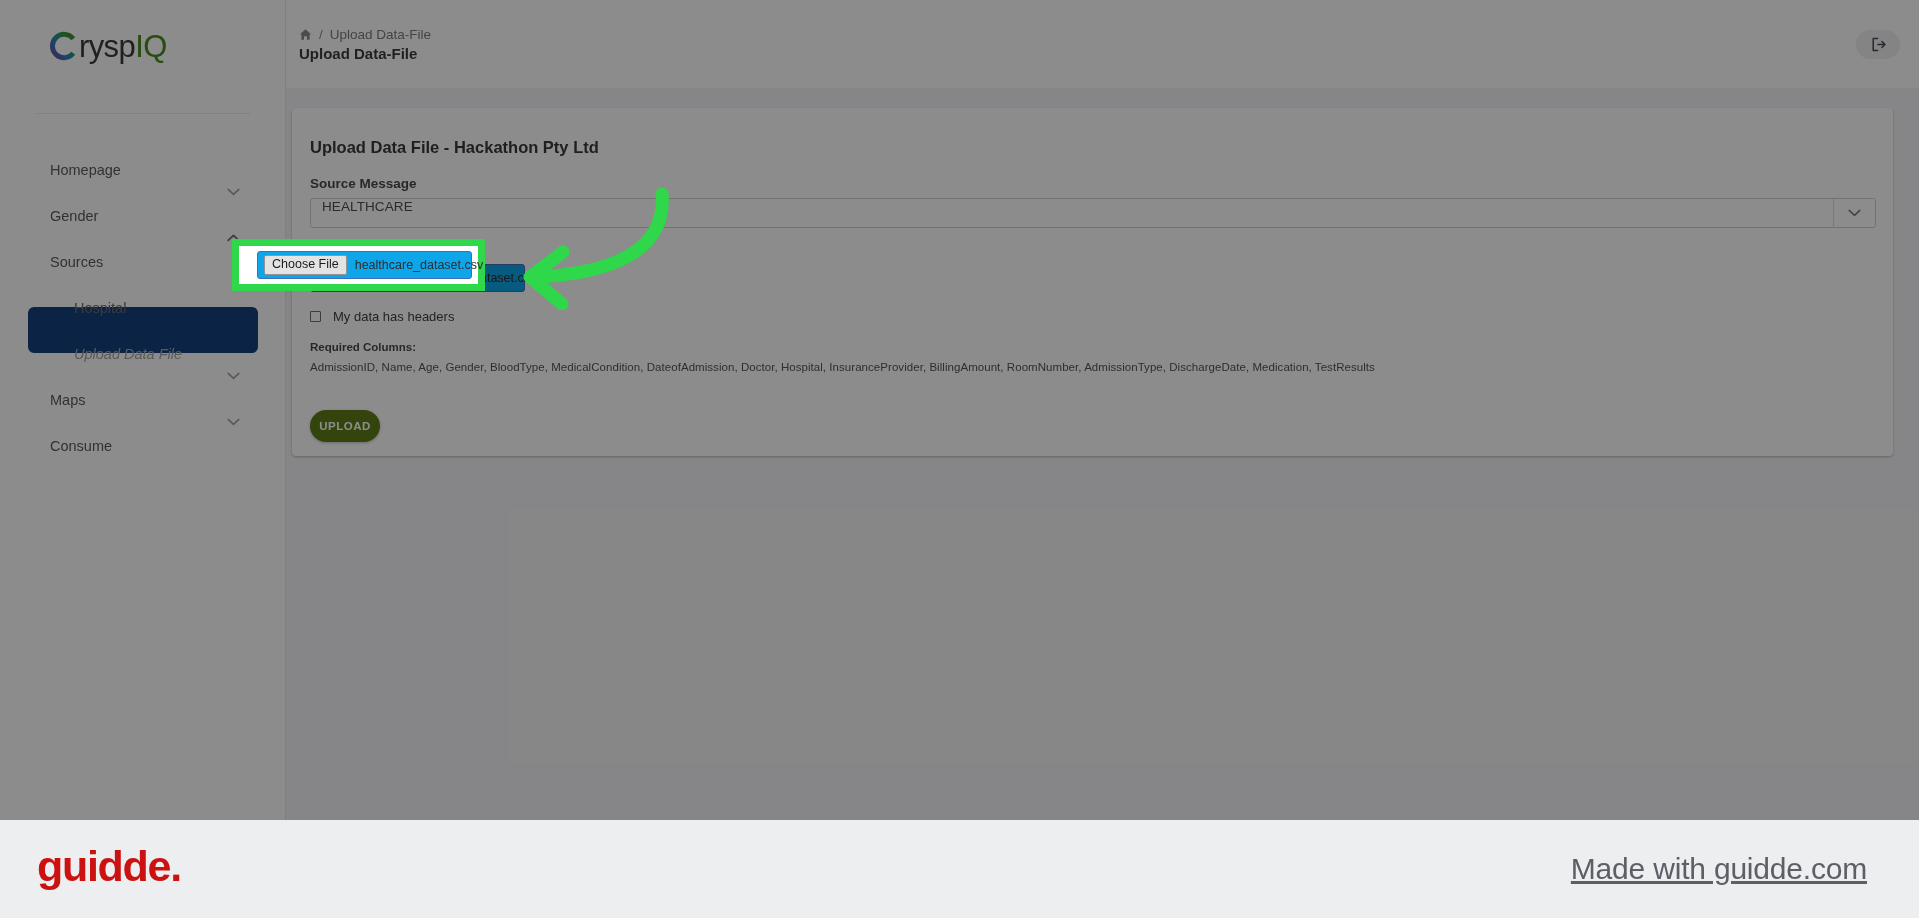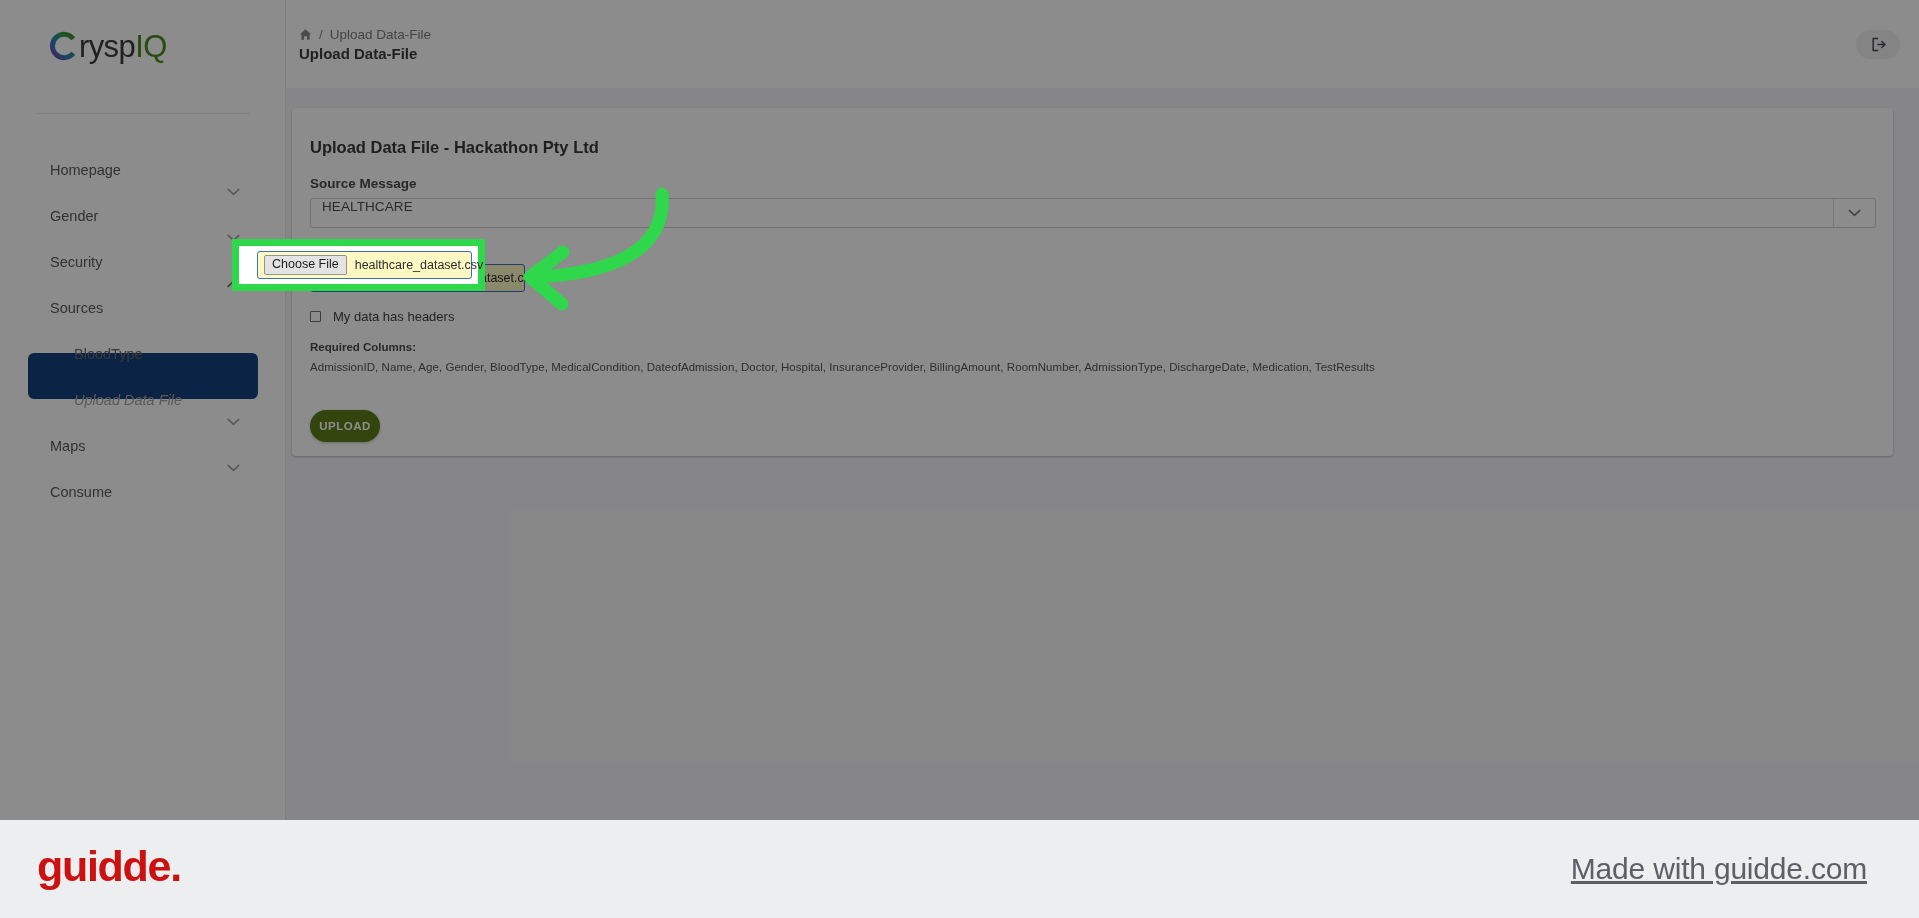--- a/index.html
+++ b/index.html
@@ -244,21 +244,21 @@
     display: flex;
     align-items: center;
   }
   .file-input-shell {
     display: flex;
     align-items: center;
     width: 215px;
     height: 28px;
     border: 1px solid #3d6fbd;
     border-radius: 3px;
-    background: #fef9c3;
+    background: #0ea5e9;
     padding: 0 6px;
     cursor: pointer;
   }
   .choose-file-btn {
     font-size: 12.5px;
     color: #1c1c1c;
     background: #e3e3e3;
     border: 1px solid #949494;
     border-radius: 2px;
     padding: 1px 7px 2px 7px;
@@ -431,36 +431,30 @@
           <span class="label">Homepage</span>
         </div>
 
         <div class="nav-item">
           <span class="label">Gender</span>
           <svg class="chev" viewBox="0 0 14 9">
             <path d="M1 1.6 L7 7.2 L13 1.6" fill="none" stroke="#8e8e8e" stroke-width="1.7" stroke-linecap="round" stroke-linejoin="round"></path>
           </svg>
         </div>
 
-        <div class="nav-item">
-          <span class="label">Security</span>
-          <svg class="chev" viewBox="0 0 14 9">
-            <path d="M1 1.6 L7 7.2 L13 1.6" fill="none" stroke="#8e8e8e" stroke-width="1.7" stroke-linecap="round" stroke-linejoin="round"></path>
-          </svg>
-        </div>
 
         <div class="nav-item">
           <span class="label">Sources</span>
           <svg class="chev" viewBox="0 0 14 9">
             <path d="M1 7.2 L7 1.6 L13 7.2" fill="none" stroke="#565656" stroke-width="1.9" stroke-linecap="round" stroke-linejoin="round"></path>
           </svg>
         </div>
 
         <div class="nav-item sub">
-          <span class="label">BloodType</span>
+          <span class="label">Hospital</span>
         </div>
 
         <div class="nav-item sub active">
           <span class="label">Upload Data File</span>
         </div>
 
         <div class="nav-item">
           <span class="label">Maps</span>
           <svg class="chev" viewBox="0 0 14 9">
             <path d="M1 1.6 L7 7.2 L13 1.6" fill="none" stroke="#8e8e8e" stroke-width="1.7" stroke-linecap="round" stroke-linejoin="round"></path>

